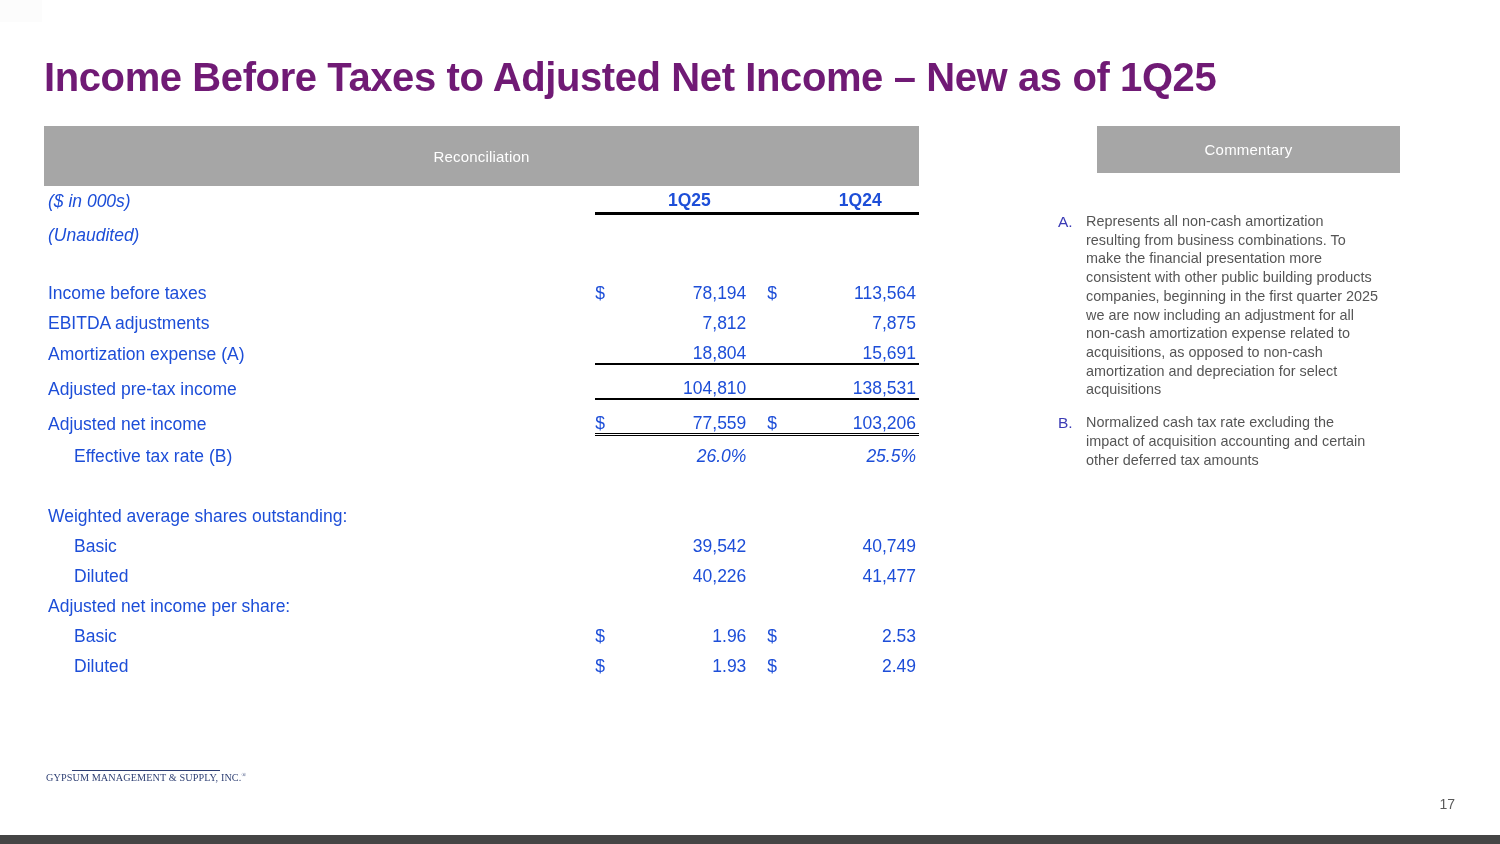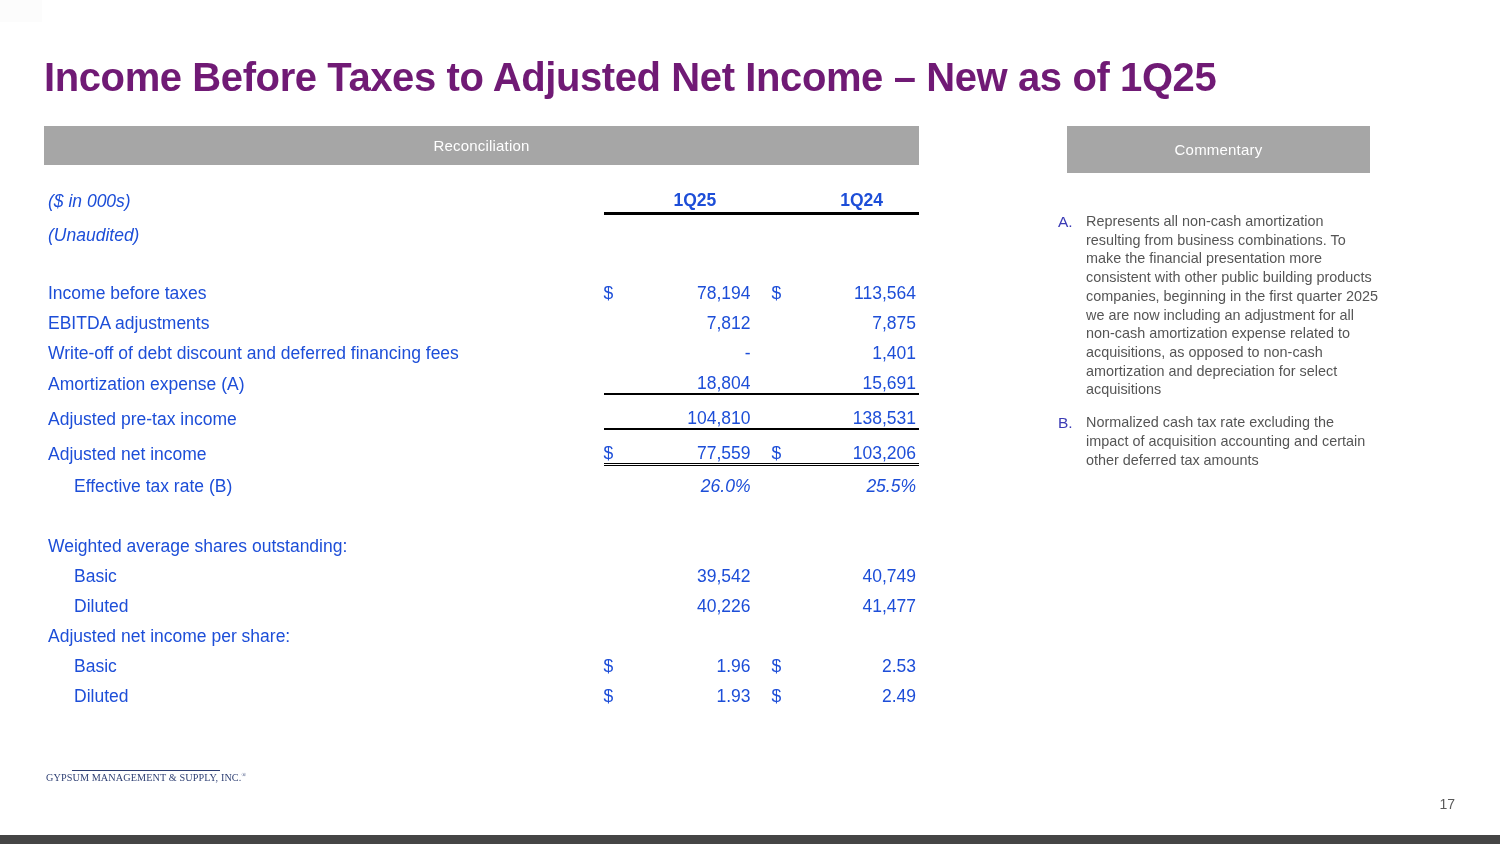--- a/index.html
+++ b/index.html
@@ -36,24 +36,24 @@
     font-size: 15px;
     display: flex;
     align-items: center;
     justify-content: center;
     letter-spacing: 0.2px;
   }
   #recon-bar {
     left: 44px;
     top: 126px;
     width: 875px;
-    height: 39px;
+    height: 60px;
   }
   #commentary-bar {
-    left: 1067px;
+    left: 1097px;
     top: 126px;
     width: 303px;
     height: 47px;
   }
 
   
   .recon-table {
     position: absolute;
     left: 44px;
     top: 176px;
@@ -227,27 +227,20 @@
     </tr>
 
     <tr>
       <td class="c-label">EBITDA adjustments</td>
       <td class="c-cur"></td>
       <td class="c-num">7,812</td>
       <td class="c-cur2"></td>
       <td class="c-num2">7,875</td>
     </tr>
 
-    <tr>
-      <td class="c-label">Write-off of debt discount and deferred financing fees</td>
-      <td class="c-cur"></td>
-      <td class="c-num">-</td>
-      <td class="c-cur2"></td>
-      <td class="c-num2">1,401</td>
-    </tr>
 
     <tr>
       <td class="c-label">Amortization expense (A)</td>
       <td class="c-cur"></td>
       <td class="c-num">18,804</td>
       <td class="c-cur2"></td>
       <td class="c-num2">15,691</td>
     </tr>
 
     <tr>

